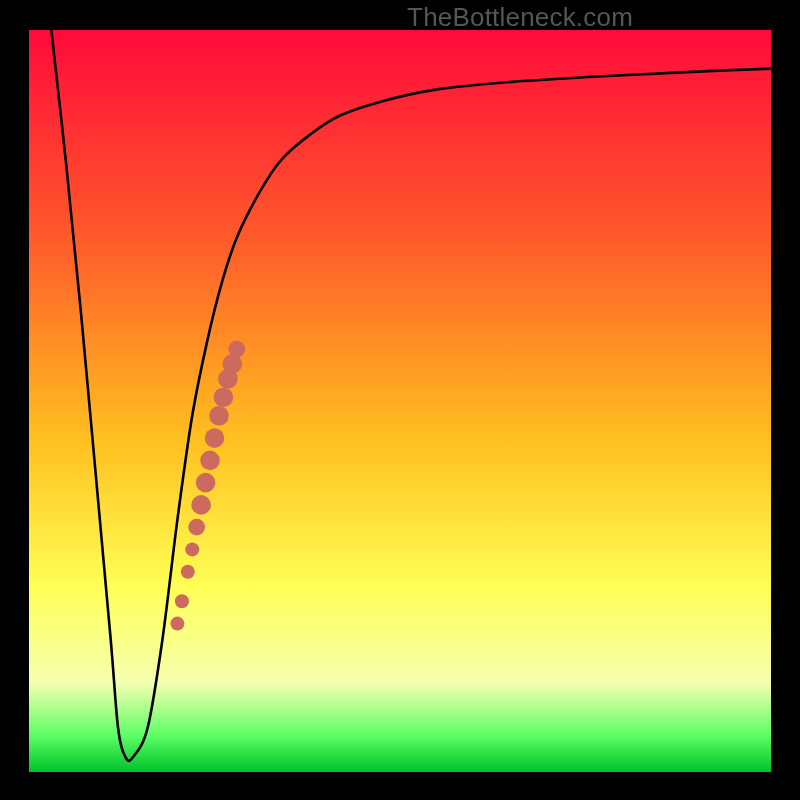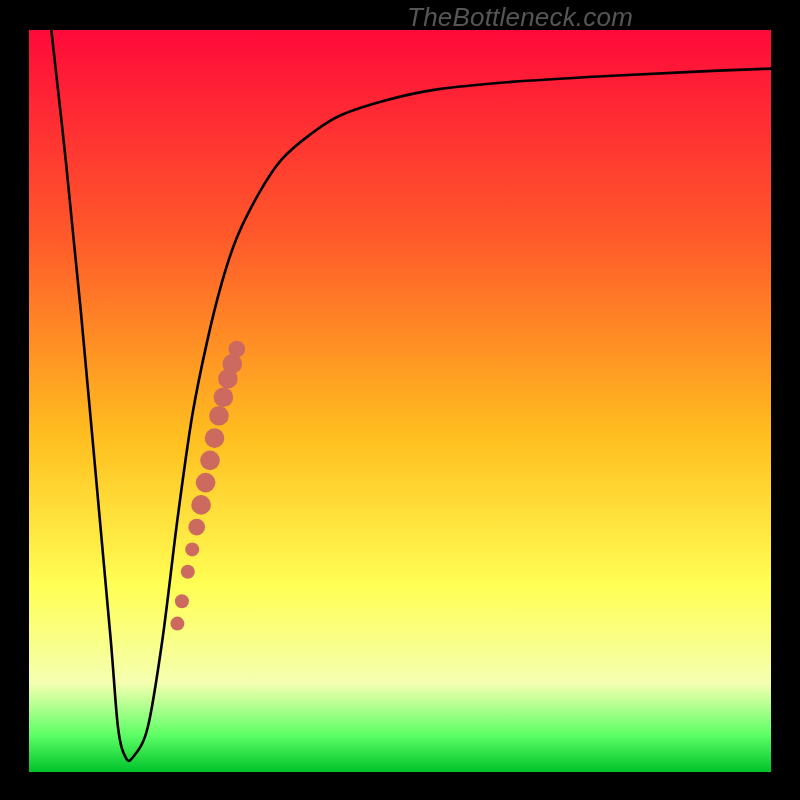--- a/index.html
+++ b/index.html
@@ -9,21 +9,20 @@
     height: 800px;
     overflow: hidden;
     background: #fff;
     font-family: Arial, Helvetica, sans-serif;
   }
   .frame {
     position: relative;
     width: 647px;
     height: 800px;
     box-sizing: border-box;
-    font-style: italic;
   }
   .watermark {
     position: absolute;
     top: 2px;
     right: 14px;
     font-size: 26px;
     font-weight: 400;
     color: #565656;
     letter-spacing: 0.2px;
     z-index: 10;

